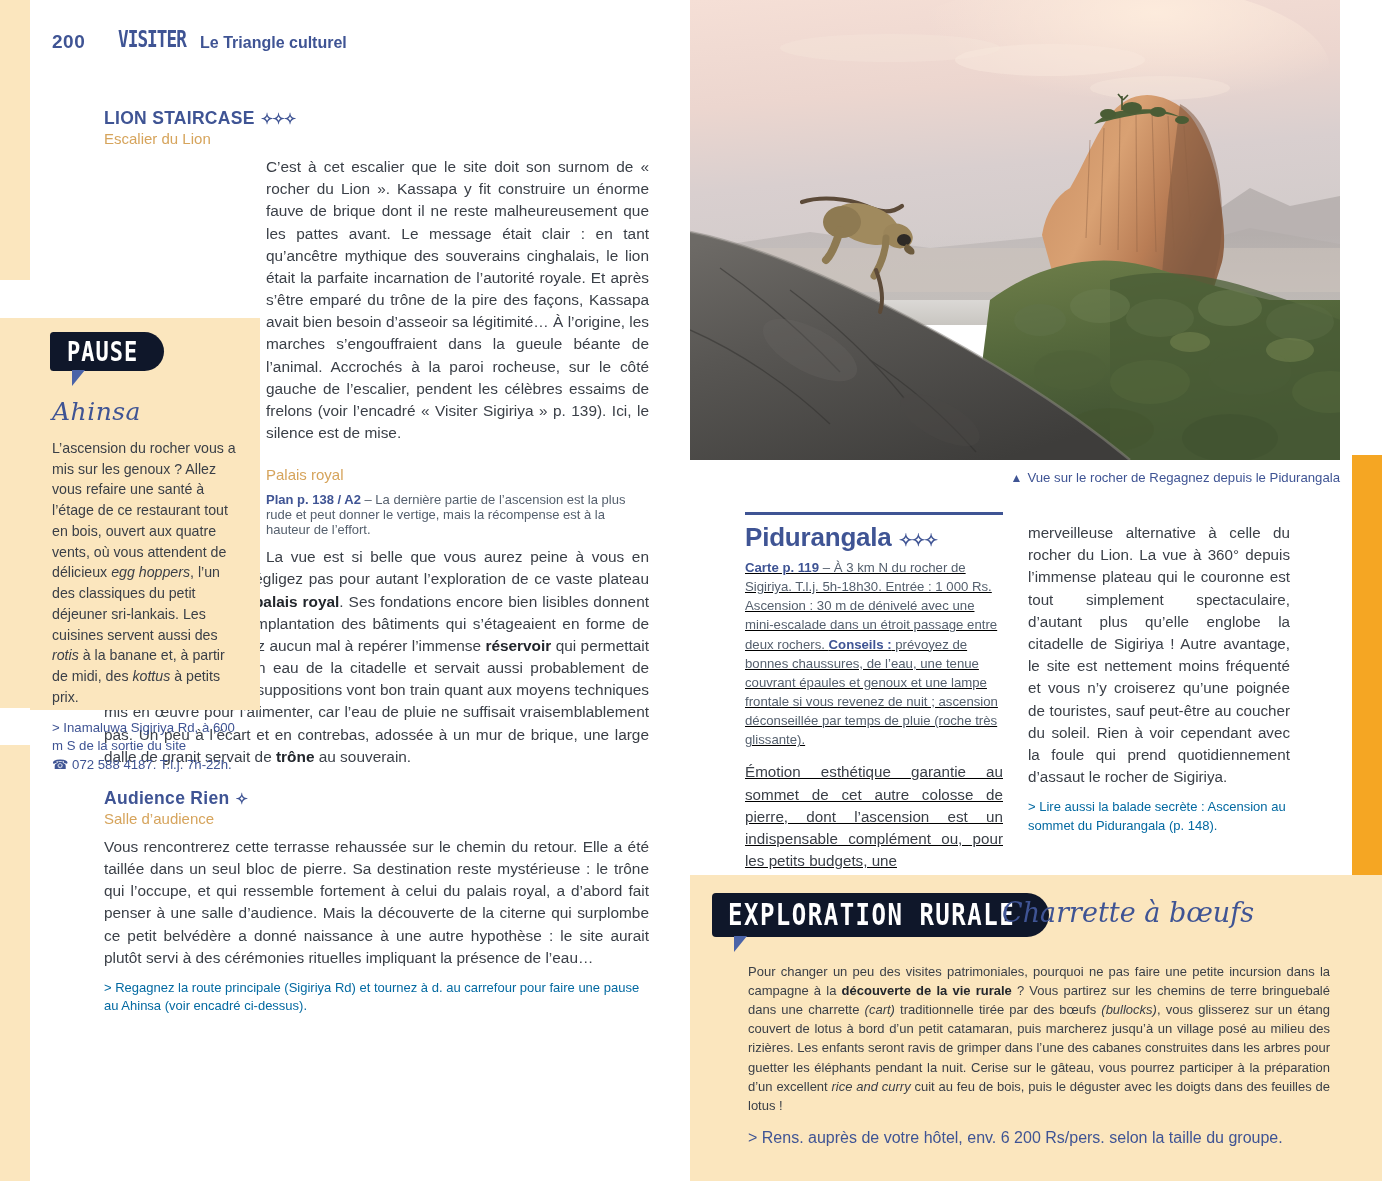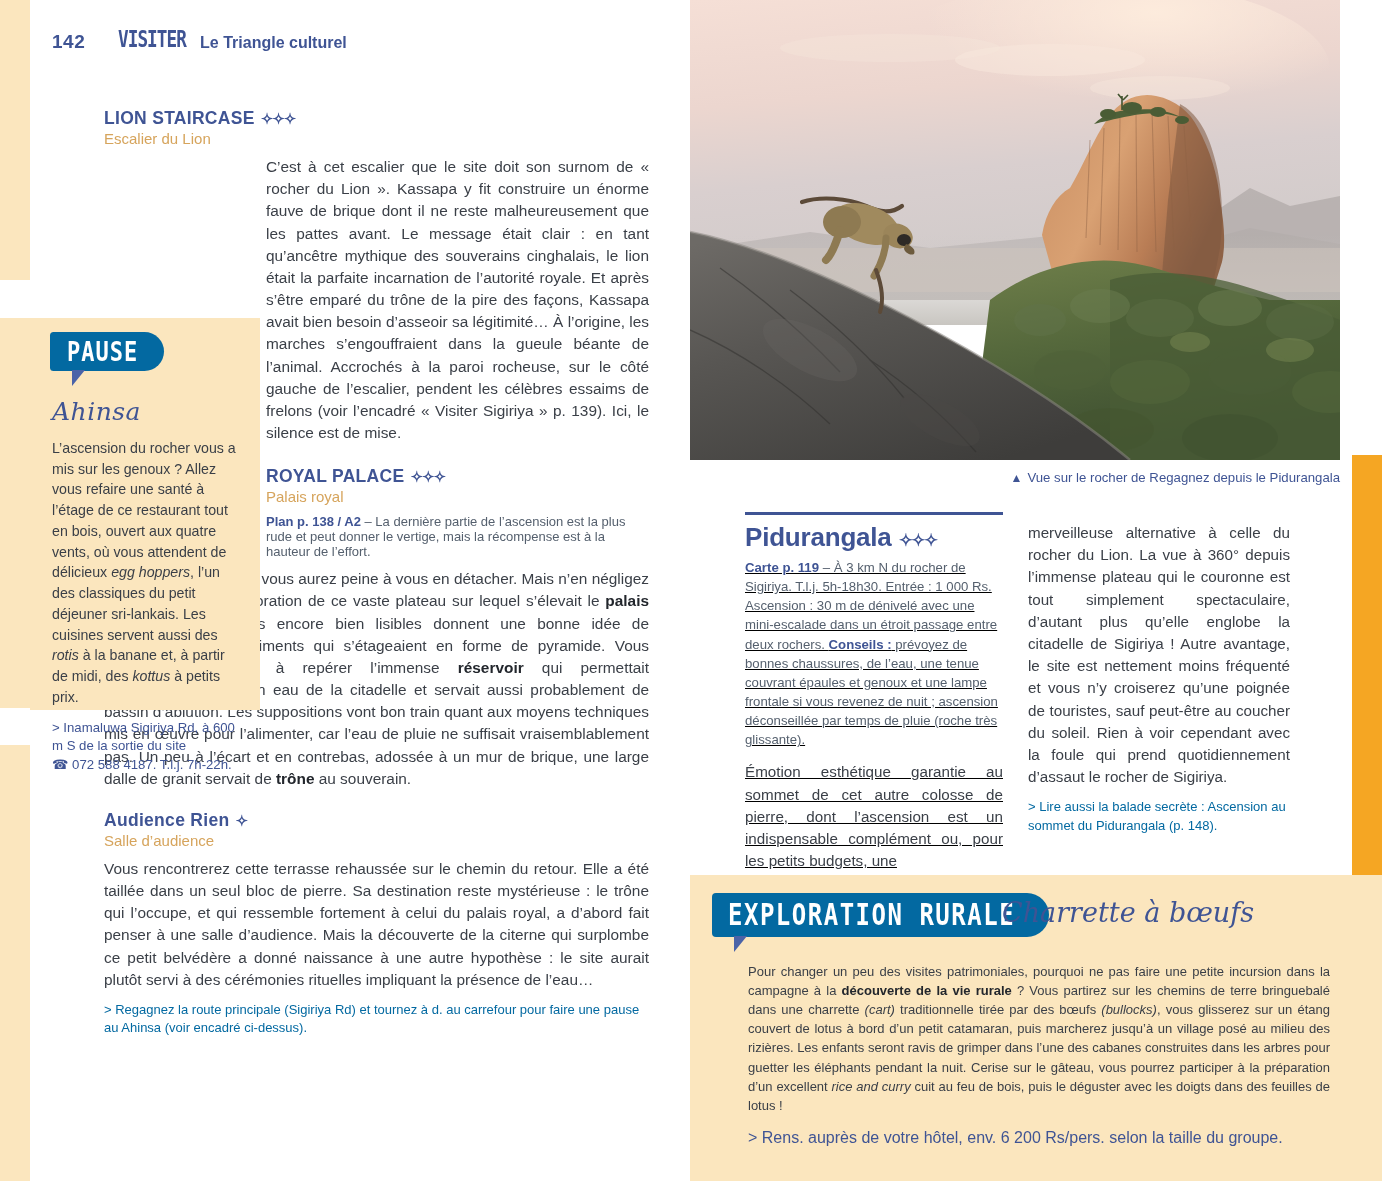--- a/index.html
+++ b/index.html
@@ -42,21 +42,21 @@
   p.body b { color: #22262c; }
 
   .note { color: #0369a1; font-size: 13px; line-height: 1.42; margin-top: 10px; }
 
   
   #pause-float { float: left; width: 218px; height: 392px; margin: 12px 18px 6px -74px; }
 
   
   #pause-box { position: absolute; left: 30px; top: 318px; width: 230px; height: 392px;
                background: #FBE6BE; }
-  .bubble { position: relative; display: inline-block; background: #0369a1;
+  .bubble { position: relative; display: inline-block; background: #0f172a;
             border-radius: 4px 22px 22px 4px; color: #fff; }
   #pause-bubble { margin: 14px 0 0 20px; padding: 7px 26px 7px 17px; }
   #pause-bubble .btxt { font-family: "DejaVu Sans Mono", monospace; font-size: 22px;
                         font-weight: bold; letter-spacing: 1px;
                         display: inline-block; transform: scaleY(1.2); }
   .bubble .tail { position: absolute; left: 22px; bottom: -15px; width: 0; height: 0;
                   border-left: 13px solid #4A63A8; border-bottom: 16px solid transparent; }
   #pause-name { color: #3F5494; font-size: 25px; margin: 26px 0 0 22px;
                 font-family: "DejaVu Serif", serif; font-style: italic; letter-spacing: .5px; }
   #pause-body { color: #3a3f47; font-size: 14.2px; line-height: 1.46; margin: 12px 20px 0 22px; }
@@ -102,42 +102,39 @@
 
 <div class="page">
 
   <div class="bleed" id="bleed-left-top"></div>
   <div class="bleed" id="bleed-left-mid"></div>
   <div class="bleed" id="bleed-left-bot"></div>
   <div class="bleed" id="bleed-right-tab"></div>
   <div class="bleed" id="bleed-right-bot"></div>
 
   <div id="page-header">
-    <span id="folio">142</span>
+    <span id="folio">200</span>
     <span id="rubric">VISITER</span>
     <span id="rubric-sub">Le Triangle culturel</span>
   </div>
 
   <div id="left-col">
 
     <div>
       <div class="entry-title">
         <span>LION STAIRCASE</span><span class="stars">✧✧✧</span>
       </div>
       <div class="entry-sub">Escalier du Lion</div>
 
       <div id="pause-float"></div>
 
       <p class="body">C’est à cet escalier que le site doit son surnom de « rocher du Lion ». Kassapa y fit construire un énorme fauve de brique dont il ne reste malheureusement que les pattes avant. Le message était clair : en tant qu’ancêtre mythique des souverains cinghalais, le lion était la parfaite incarnation de l’autorité royale. Et après s’être emparé du trône de la pire des façons, Kassapa avait bien besoin d’asseoir sa légitimité… À l’origine, les marches s’engouffraient dans la gueule béante de l’animal. Accrochés à la paroi rocheuse, sur le côté gauche de l’escalier, pendent les célèbres essaims de frelons (voir l’encadré « Visiter Sigiriya » p. 139). Ici, le silence est de mise.</p>
     </div>
 
     <div style="margin-top:22px">
-      <div class="entry-title">
-        <span>ROYAL PALACE</span><span class="stars">✧✧✧</span>
-      </div>
       <div class="entry-sub">Palais royal</div>
       <div class="plan-line">
         <span>Plan p. 138 / A2</span><span class="plain"> – La dernière partie de l’ascension est la plus rude et peut donner le vertige, mais la récompense est à la hauteur de l’effort.</span>
       </div>
       <p class="body"><span>La vue est si belle que vous aurez peine à vous en détacher. Mais n’en négligez pas pour autant l’exploration de ce vaste plateau sur lequel s’élevait le </span><b>palais royal</b><span>. Ses fondations encore bien lisibles donnent une bonne idée de l’implantation des bâtiments qui s’étageaient en forme de pyramide. Vous n’aurez aucun mal à repérer l’immense </span><b>réservoir</b><span> qui permettait l’approvisionnement en eau de la citadelle et servait aussi probablement de bassin d’ablution. Les suppositions vont bon train quant aux moyens techniques mis en œuvre pour l’alimenter, car l’eau de pluie ne suffisait vraisemblablement pas. Un peu à l’écart et en contrebas, adossée à un mur de brique, une large dalle de granit servait de </span><b>trône</b><span> au souverain.</span></p>
     </div>
 
     <div style="margin-top:20px">
       <div class="entry-title">
         <span>Audience Rien</span><span class="stars">✧</span>

